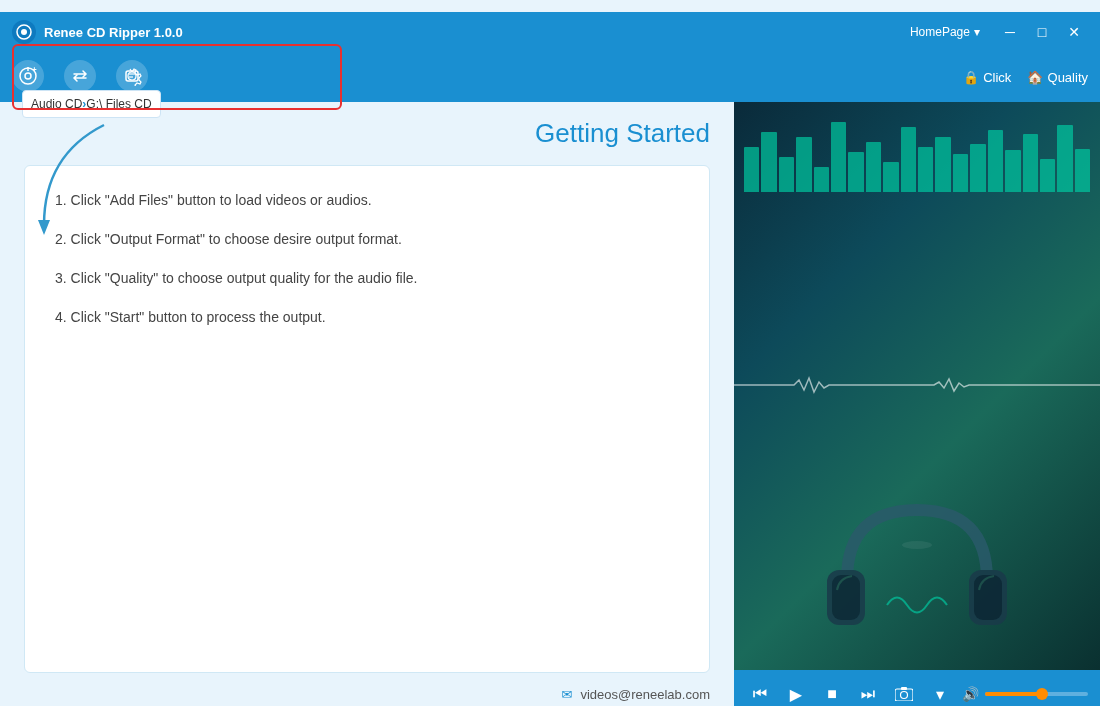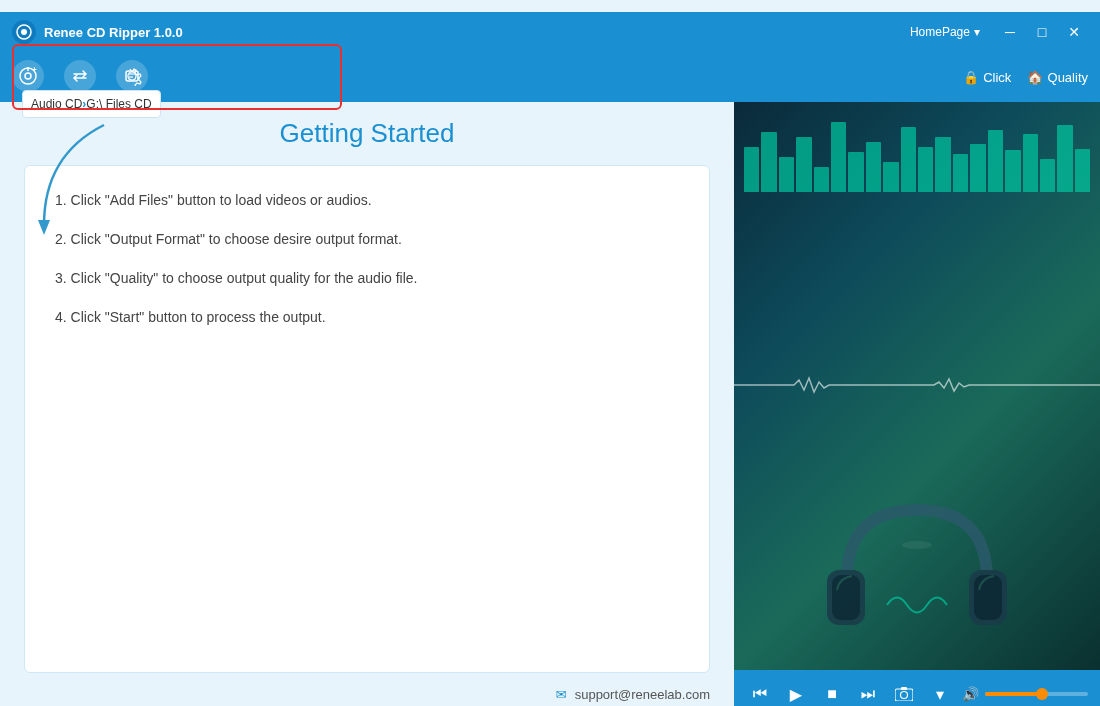--- a/index.html
+++ b/index.html
@@ -91,21 +91,21 @@
     .nav-link {
       display: flex; align-items: center; gap: 4px;
       color: white; font-size: 13px; cursor: pointer;
       text-decoration: none;
     }
 
     .getting-started-title {
       color: #1a8fd1;
       font-size: 26px;
       font-weight: 300;
-      text-align: center;
+      text-align: right;
       margin-bottom: 16px;
     }
 
     .instructions-box {
       background: white;
       border: 1px solid #d0e8f5;
       border-radius: 6px;
       padding: 24px 30px;
       flex: 1;
     }
@@ -330,21 +330,21 @@
 
         <div class="instructions-box">
           <p>1. Click "Add Files" button to load videos or audios.</p>
           <p>2. Click "Output Format" to choose desire output format.</p>
           <p>3. Click "Quality" to choose output quality for the audio file.</p>
           <p>4. Click "Start" button to process the output.</p>
         </div>
 
         <div class="email-row">
           <span class="email-icon">✉</span>
-          <span>support@reneelab.com</span>
+          <span>videos@reneelab.com</span>
         </div>
       </div>
     </div>
 
     <div style="width:366px; display:flex; flex-direction:column; background:#111;">
 
       <div class="media-visual">
 
         <div class="eq-bars">
           <div class="eq-bar" style="height:45px;"></div>

